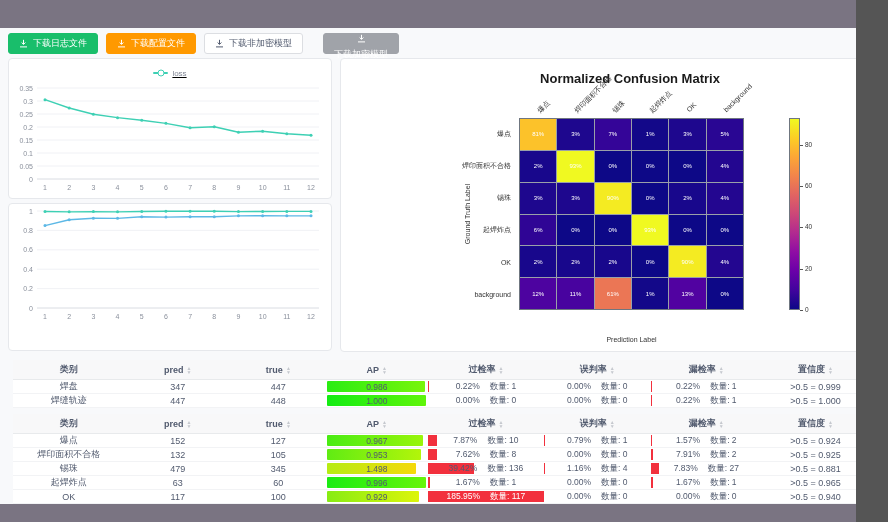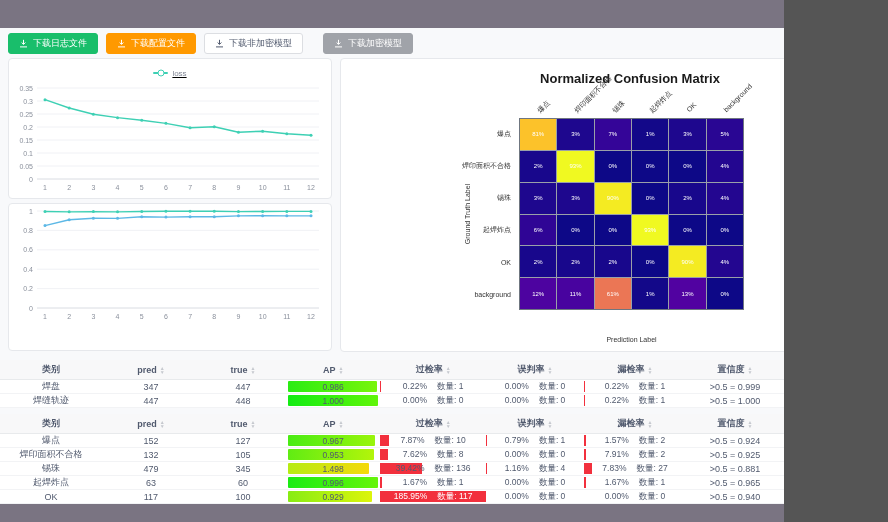--- a/index.html
+++ b/index.html
@@ -1,30 +1,30 @@
 <!DOCTYPE html>
 <html><head>
 <meta charset="utf-8">
 <style>
   html,body{margin:0;padding:0;}
   body{font-family:"Liberation Sans",sans-serif;background:#555;}
-  .stage{position:relative;width:784px;height:522px;overflow:hidden;background:#f8f9fb;}
+  .stage{position:relative;width:856px;height:522px;overflow:hidden;background:#f8f9fb;}
   .top-bar{position:absolute;top:0;left:0;right:0;height:28px;background:#7a7482;}
   .bottom-bar{position:absolute;bottom:0;left:0;right:0;height:18px;background:#7a7482;}
   .content{position:absolute;top:28px;left:0;right:0;bottom:18px;background:#f8f9fb;}
 
   
   .toolbar{position:absolute;top:5px;left:8px;display:flex;gap:8px;align-items:center;}
   .btn{display:inline-flex;align-items:center;gap:5px;height:21px;padding:0 10px;border-radius:3px;
        font-size:9px;font-family:"Liberation Sans",sans-serif;border:1px solid transparent;cursor:pointer;}
   .btn.success{background:#19be6b;color:#fff;border-color:#19be6b;}
   .btn.warning{background:#ff9900;color:#fff;border-color:#ff9900;}
   .btn.default{background:#fff;color:#515a6e;border-color:#dcdee2;}
   .btn.gray{background:#a0a3a9;color:#fff;border-color:#a0a3a9;}
-  .btn.gap{margin-left:12px;}
+  .btn.gap{margin-left:12px;flex-direction:column;}
   .dl-ic{flex:0 0 auto;}
 
   
   .card{position:absolute;background:#fff;border:1px solid #e6e8ec;border-radius:4px;box-sizing:border-box;}
   #loss-card{left:8px;top:30px;width:324px;height:141px;}
   #map-card{left:8px;top:175px;width:324px;height:148px;}
   #matrix-card{left:340px;top:30px;width:544px;height:294px;}
 
   .legend{display:flex;justify-content:center;gap:14px;padding-top:6px;height:16px;align-items:center;text-decoration:underline;}
   .lg{display:inline-flex;align-items:center;gap:4px;}
@@ -42,21 +42,21 @@
   .mx-rowlab{position:absolute;display:flex;align-items:center;justify-content:flex-end;font-size:7px;color:#333;}
   .mx-collab{position:absolute;font-size:7px;color:#333;white-space:nowrap;transform:rotate(-45deg);transform-origin:left bottom;height:8px;}
   .mx-ylabel{position:absolute;font-size:7px;color:#333;white-space:nowrap;transform:translate(-50%,-50%) rotate(-90deg);}
   .mx-xlabel{position:absolute;font-size:7px;color:#333;text-align:center;}
   .mx-cbar{position:absolute;width:11px;border:1px solid #6f7680;box-sizing:border-box;}
   .mx-ctick{position:absolute;font-size:6.5px;color:#333;}
   .mx-ctickmark{position:absolute;width:3px;height:1px;background:#555;}
 
   
   #tables{position:absolute;left:0;right:0;top:332px;}
-  table{width:100%;border-collapse:collapse;table-layout:fixed;background:#fff;}
+  table{width:100%;border-collapse:collapse;table-layout:fixed;background:#fff;margin-left:13px;}
   th{background:#f8f8f9;font-size:9px;font-weight:bold;color:#515a6e;height:19px;border-bottom:1px solid #e8eaec;padding:0;}
   td{font-size:9px;color:#515a6e;height:13px;text-align:center;border-bottom:1px solid #f2f3f5;position:relative;
      padding:0;overflow:hidden;vertical-align:middle;}
   .sort{display:inline-flex;flex-direction:column;margin-left:3px;vertical-align:middle;}
   .sort i{font-style:normal;font-size:5px;line-height:4px;color:#c5c8ce;}
   .bar{position:absolute;top:1px;bottom:1px;left:2px;z-index:0;border-radius:1px;}
   .bar.red{left:0;border-radius:0;background:#f2303d;}
   .cell-text{position:relative;z-index:1;font-size:8.5px;}
   .cnt{margin-left:10px;}
   td.inv .cell-text{color:#fff;}

